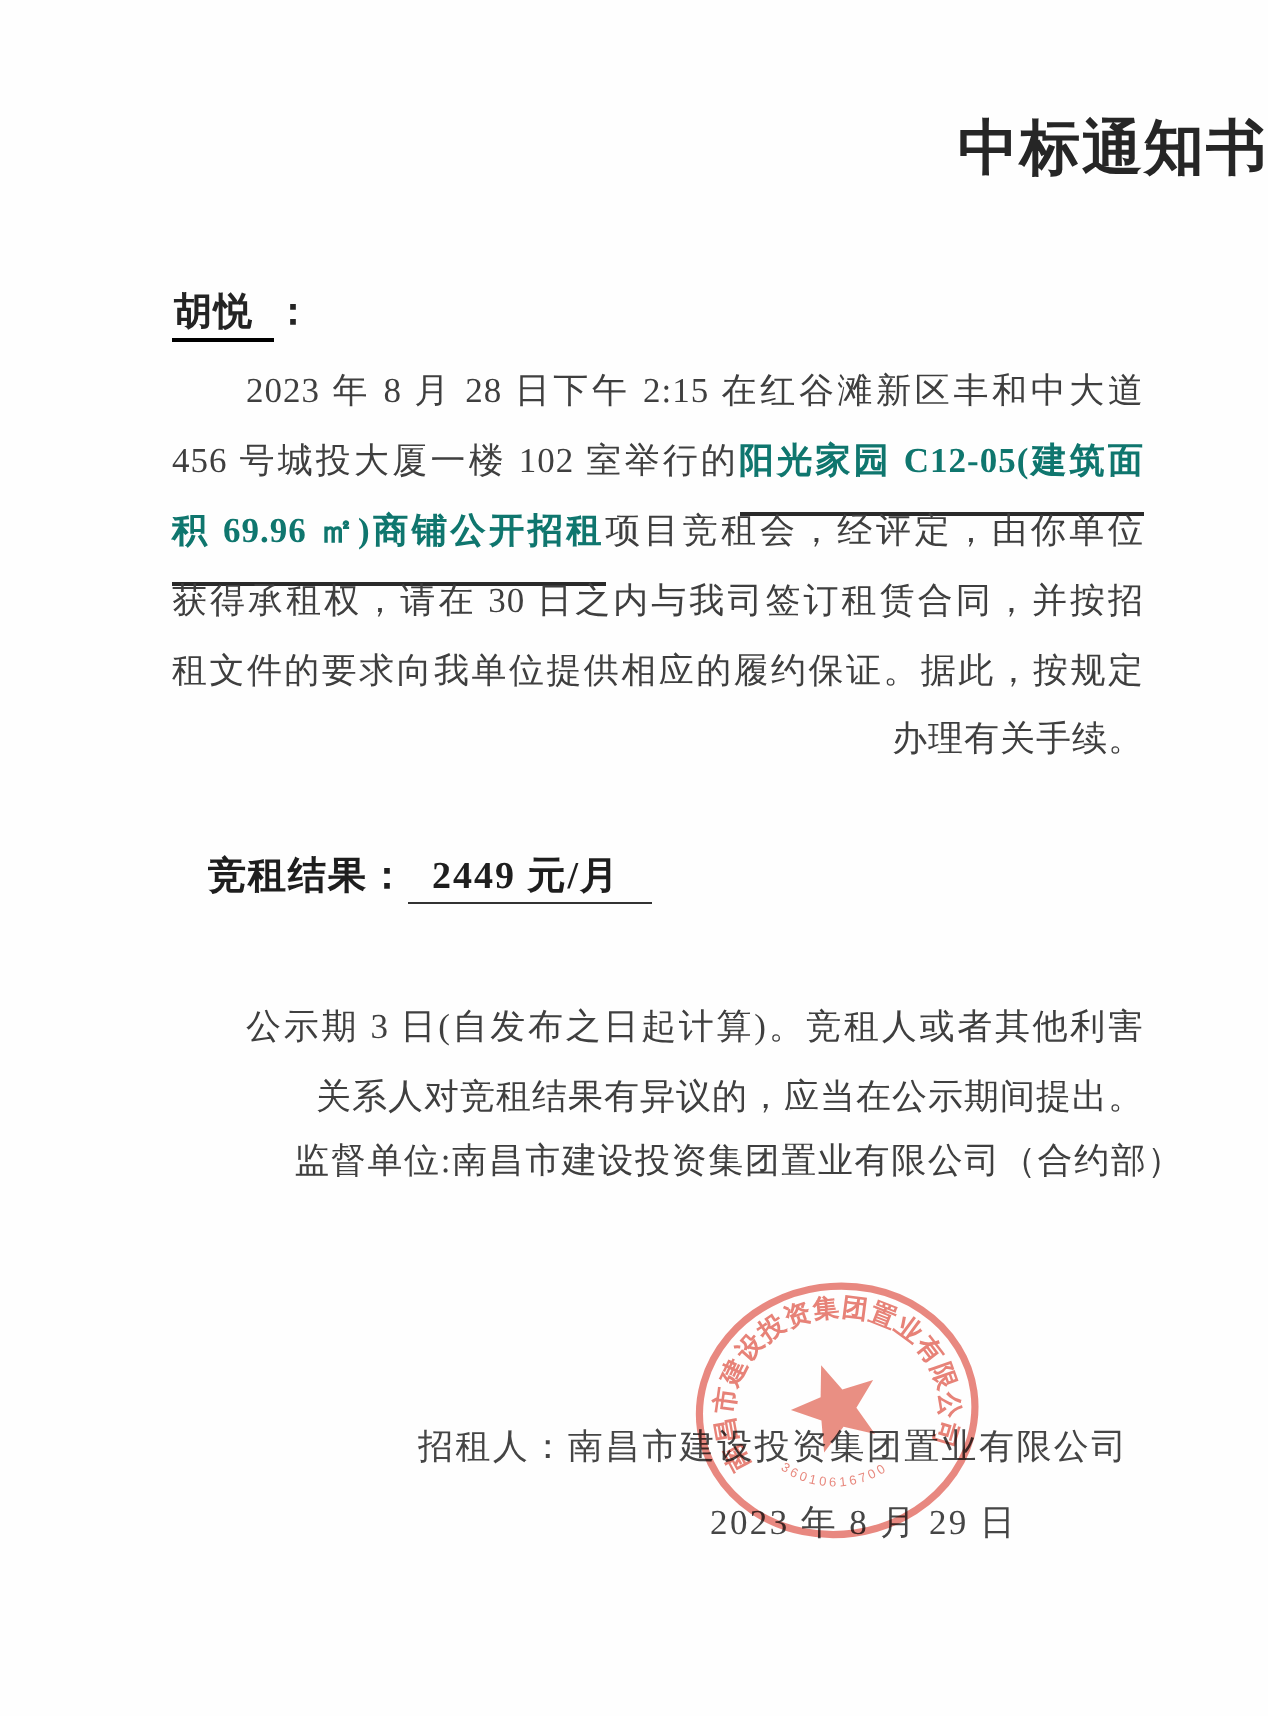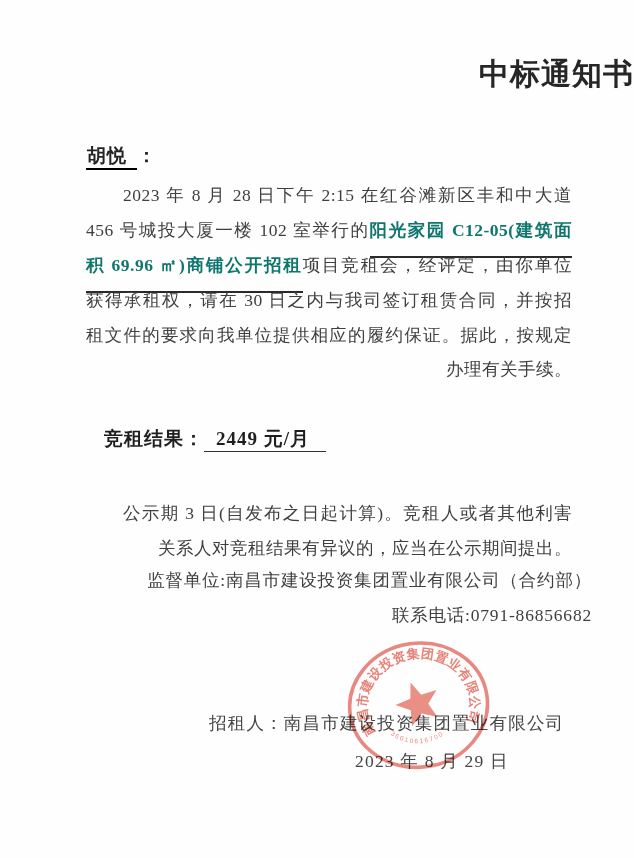--- a/index.html
+++ b/index.html
@@ -88,21 +88,20 @@
   <div class="line" style="top:358px">办理有关手续。</div>
 
   <div class="result-line">
     <span class="b">竞租结果：</span><span class="b uline">2449 元/月</span>
   </div>
 
   <div class="line just indent" style="top:502px">公示期 3 日(自发布之日起计算)。竞租人或者其他利害</div>
   <div class="line" style="top:537px">关系人对竞租结果有异议的，应当在公示期间提出。</div>
 
   <div class="line ind2" style="top:569px">监督单位:南昌市建设投资集团置业有限公司（合约部）</div>
-  <div class="line ind2" style="top:604px">联系电话:0791-86856682</div>
 
   <div class="footer-line" style="left:209px;top:712px">
     <span>招租人：</span><span>南昌市建设投资集团置业有限公司</span>
   </div>
 
   <div class="footer-line" style="left:355px;top:750px">2023 年 8 月 29 日</div>
 
   <svg class="seal" viewBox="0 0 174 168" aria-hidden="true">
     <defs>
       <path id="arcCompany" d="M 41,104.5 A 52,47 0 1 1 131,104.5" fill="none"></path>

